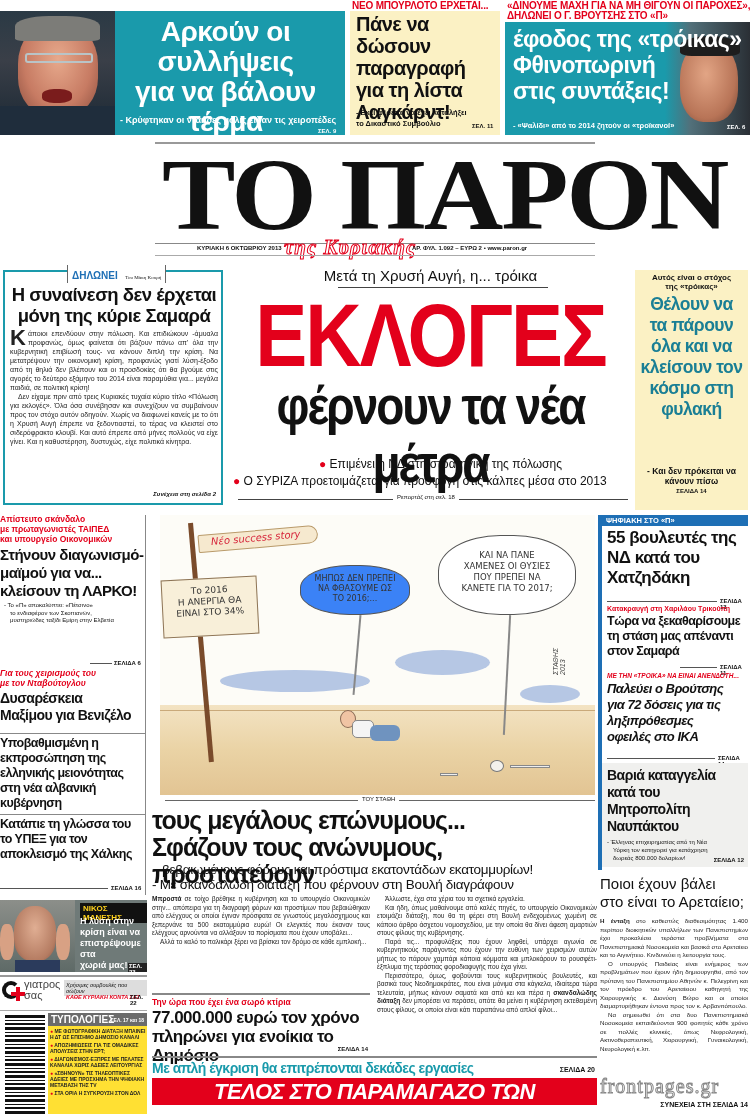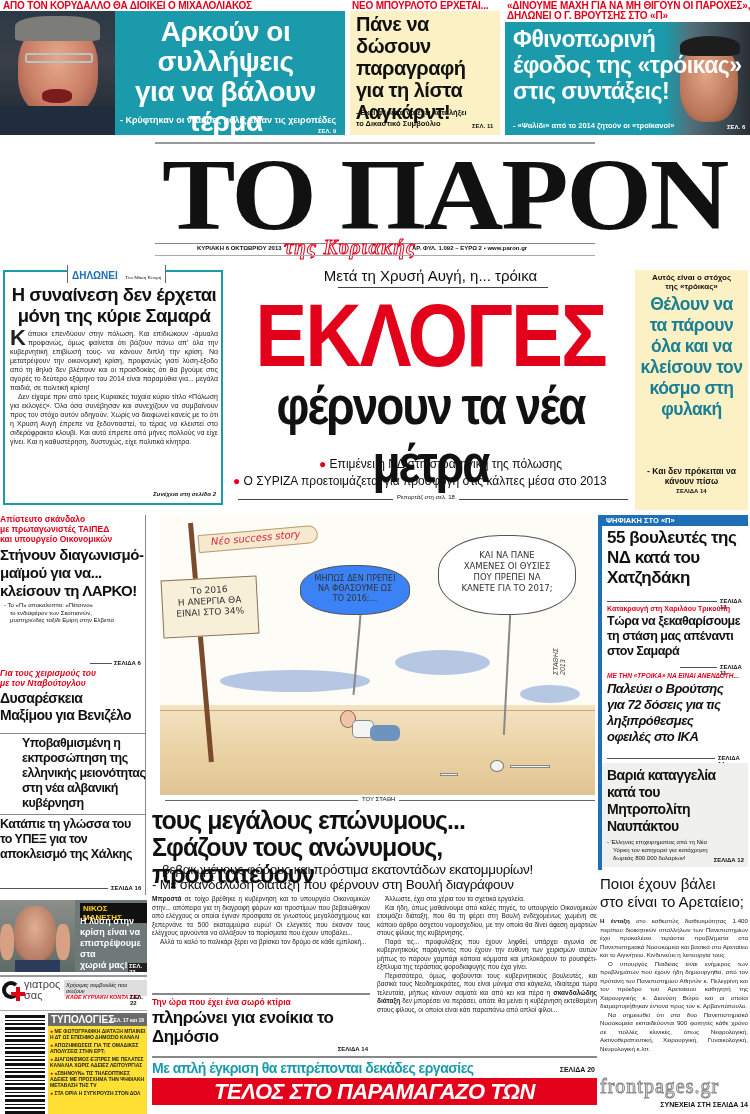--- a/index.html
+++ b/index.html
@@ -17,21 +17,20 @@
   .rule { background: #999; height: 2px; }
   .body-text { font-size: 7px; line-height: 9px; text-align: justify; color: #222; }
   .bullet { color: #e3001b; }
   .side-head { font-weight: bold; color: #111; letter-spacing: -0.5px; }
   .teal-text { color: #1a7f95; }
 </style>
 </head>
 <body>
 
 <div class="abs" style="left:0;top:0;width:345px;height:135px;">
-  <div class="abs kicker-red" style="left:3px;top:1px;width:340px;">ΑΠΟ ΤΟΝ ΚΟΡΥΔΑΛΛΟ ΘΑ ΔΙΟΙΚΕΙ Ο ΜΙΧΑΛΟΛΙΑΚΟΣ</div>
   <div class="abs teaser-teal" style="left:0;top:11px;width:345px;height:124px;overflow:hidden;">
 
     <div class="abs" style="left:0;top:0;width:115px;height:124px;background:linear-gradient(180deg,#2b3a45 0%,#3a3f48 40%,#1a2733 100%);">
       <div class="photo-face" style="left:18px;top:10px;width:80px;height:95px;background:radial-gradient(ellipse at 50% 40%,#e7a98c 0%,#c77b63 60%,#8a4e3f 100%);"></div>
       <div class="abs" style="left:15px;top:5px;width:85px;height:25px;background:#7c7c78;border-radius:40% 40% 10% 10%;"></div>
       <div class="abs" style="left:25px;top:42px;width:68px;height:10px;border:2px solid #b9c4c7;border-radius:3px;"></div>
       <div class="abs" style="left:42px;top:78px;width:30px;height:14px;background:#7a1c1c;border-radius:40%;"></div>
       <div class="abs" style="left:0;top:95px;width:115px;height:40px;background:#1f2d3c;"></div>
     </div>
     <div class="abs cond" style="left:108px;top:6px;width:235px;font-size:28px;line-height:30px;color:#fff;text-align:center;">
@@ -65,22 +64,22 @@
   <div class="abs kicker-red" style="left:2px;top:1px;width:245px;">
     <div>«ΔΙΝΟΥΜΕ ΜΑΧΗ ΓΙΑ ΝΑ ΜΗ ΘΙΓΟΥΝ ΟΙ ΠΑΡΟΧΕΣ»,</div>
     <div>ΔΗΛΩΝΕΙ Ο Γ. ΒΡΟΥΤΣΗΣ ΣΤΟ «Π»</div>
   </div>
   <div class="abs teaser-teal" style="left:0;top:22px;width:245px;height:113px;overflow:hidden;">
     <div class="abs" style="left:160px;top:0;width:85px;height:113px;background:linear-gradient(90deg,#1a9aab 0%,#52707a 30%,#2a2f35 100%);">
       <div class="photo-face" style="left:15px;top:20px;width:58px;height:80px;background:radial-gradient(ellipse at 45% 40%,#e2a585 0%,#b87457 65%,#6e4231 100%);"></div>
       <div class="abs" style="left:15px;top:14px;width:60px;height:20px;background:#1d1d1d;border-radius:50% 50% 20% 20%;"></div>
     </div>
     <div class="abs cond" style="left:8px;top:4px;font-size:23px;line-height:26px;color:#fff;">
+      <div>έφοδος της «τρόικας»</div>
       <div>Φθινοπωρινή</div>
-      <div>έφοδος της «τρόικας»</div>
       <div>στις συντάξεις!</div>
     </div>
     <div class="abs" style="left:8px;top:99px;font-size:7.5px;font-weight:bold;color:#fff;">- «Ψαλίδι» από το 2014 ζητούν οι «τροϊκανοί»</div>
     <div class="abs sel" style="left:222px;top:102px;color:#fff;">ΣΕΛ. 6</div>
   </div>
 </div>
 
 <div class="abs rule" style="left:155px;top:142px;width:440px;height:2px;"></div>
 <div class="abs masthead-title" style="left:162px;top:150px;">ΤΟ ΠΑΡΟΝ</div>
 <div class="abs" style="left:155px;top:243px;width:440px;height:1px;background:#888;"></div>
@@ -165,21 +164,21 @@
     <div>Για τους χειρισμούς του</div>
     <div>με τον Νταβούτογλου</div>
   </div>
   <div class="side-head" style="font-size:14px;line-height:17px;margin-top:2px;">
     <div>Δυσαρέσκεια</div>
     <div>Μαξίμου για Βενιζέλο</div>
   </div>
 </div>
 <div class="abs" style="left:0;top:733px;width:145px;height:1px;background:#888;"></div>
 
-<div class="abs" style="left:0;top:736px;width:145px;margin-left:22px;">
+<div class="abs" style="left:0;top:736px;width:145px;">
   <div class="side-head" style="font-size:12.5px;line-height:15px;">
     <div>Υποβαθμισμένη η</div>
     <div>εκπροσώπηση της</div>
     <div>ελληνικής μειονότητας</div>
     <div>στη νέα αλβανική</div>
     <div>κυβέρνηση</div>
   </div>
 </div>
 <div class="abs" style="left:0;top:814px;width:145px;height:1px;background:#888;"></div>
 
@@ -310,20 +309,21 @@
     <div style="text-indent:8px;">Και ήδη, όπως μαθαίνουμε από καλές πηγές, το υπουργείο Οικονομικών ετοιμάζει διάταξη, που θα τη φέρει στη Βουλή ενδεχομένως χωμένη σε κάποιο άρθρο άσχετου νομοσχεδίου, με την οποία θα δίνει άφεση αμαρτιών στους φίλους της κυβέρνησης.</div>
     <div style="text-indent:8px;">Παρά τις... προφυλάξεις που έχουν ληφθεί, υπάρχει αγωνία σε κυβερνητικούς παράγοντες που έχουν την ευθύνη των χειρισμών αυτών μήπως το πάρουν χαμπάρι κάποια κόμματα και μπλοκάρουν το ρουσφέτι-έξπλυμα της τεράστιας φοροδιαφυγής που έχει γίνει.</div>
     <div style="text-indent:8px;"><span>Περισσότερο, όμως, φοβούνται τους κυβερνητικούς βουλευτές, και βασικά τους Νεοδημοκράτες, που είναι μόνιμα στα κάγκελα, ιδιαίτερα τώρα τελευταία, μήπως κάνουν σαματά και από κει και πέρα η </span><b>σκανδαλώδης διάταξη</b><span> δεν μπορέσει να περάσει, οπότε θα μείνει η κυβέρνηση εκτεθειμένη στους φίλους, οι οποίοι είναι κάτι παραπάνω από απλοί φίλοι...</span></div>
   </div>
 </div>
 <div class="abs" style="left:152px;top:993px;width:218px;height:2px;background:#888;"></div>
 
 <div class="abs" style="left:152px;top:997px;width:218px;height:55px;">
   <div style="color:#e3001b;font-weight:bold;font-size:8.5px;">Την ώρα που έχει ένα σωρό κτίρια</div>
   <div class="cond" style="font-size:17px;line-height:19px;margin-top:1px;">
+    <div>77.000.000 ευρώ τον χρόνο</div>
     <div>πληρώνει για ενοίκια το Δημόσιο</div>
   </div>
   <div class="abs sel" style="right:2px;top:49px;">ΣΕΛΙΔΑ 14</div>
 </div>
 
 <div class="abs" style="left:152px;top:1056px;width:445px;height:2px;background:#888;"></div>
 <div class="abs" style="left:152px;top:1060px;width:445px;height:54px;">
   <div class="abs cond teal-text" style="left:0;top:0;font-size:14px;color:#1a9aab;">Με απλή έγκριση θα επιτρέπονται δεκάδες εργασίες</div>
   <div class="abs sel" style="right:2px;top:6px;font-size:7px;">ΣΕΛΙΔΑ 20</div>
   <div class="abs" style="left:0;top:18px;width:445px;height:27px;background:#e3001b;">

